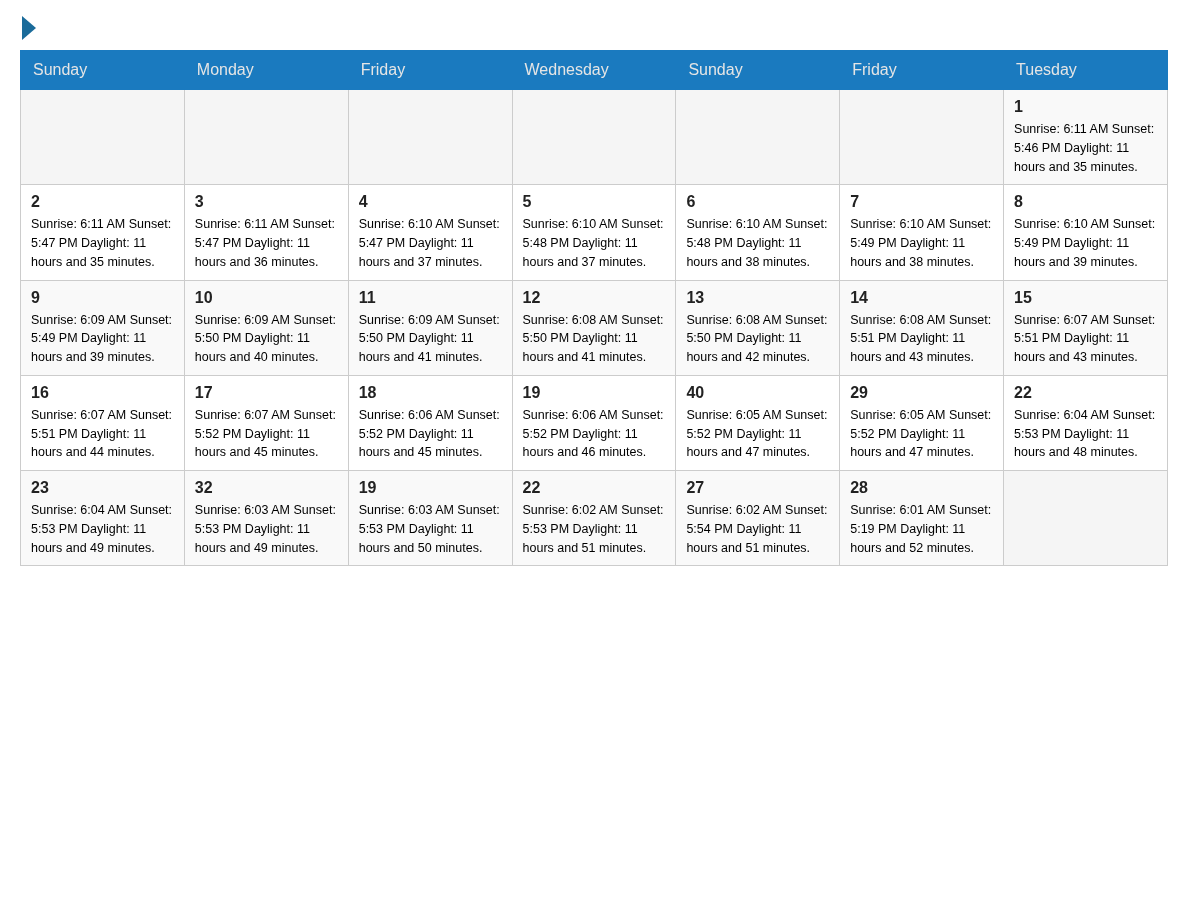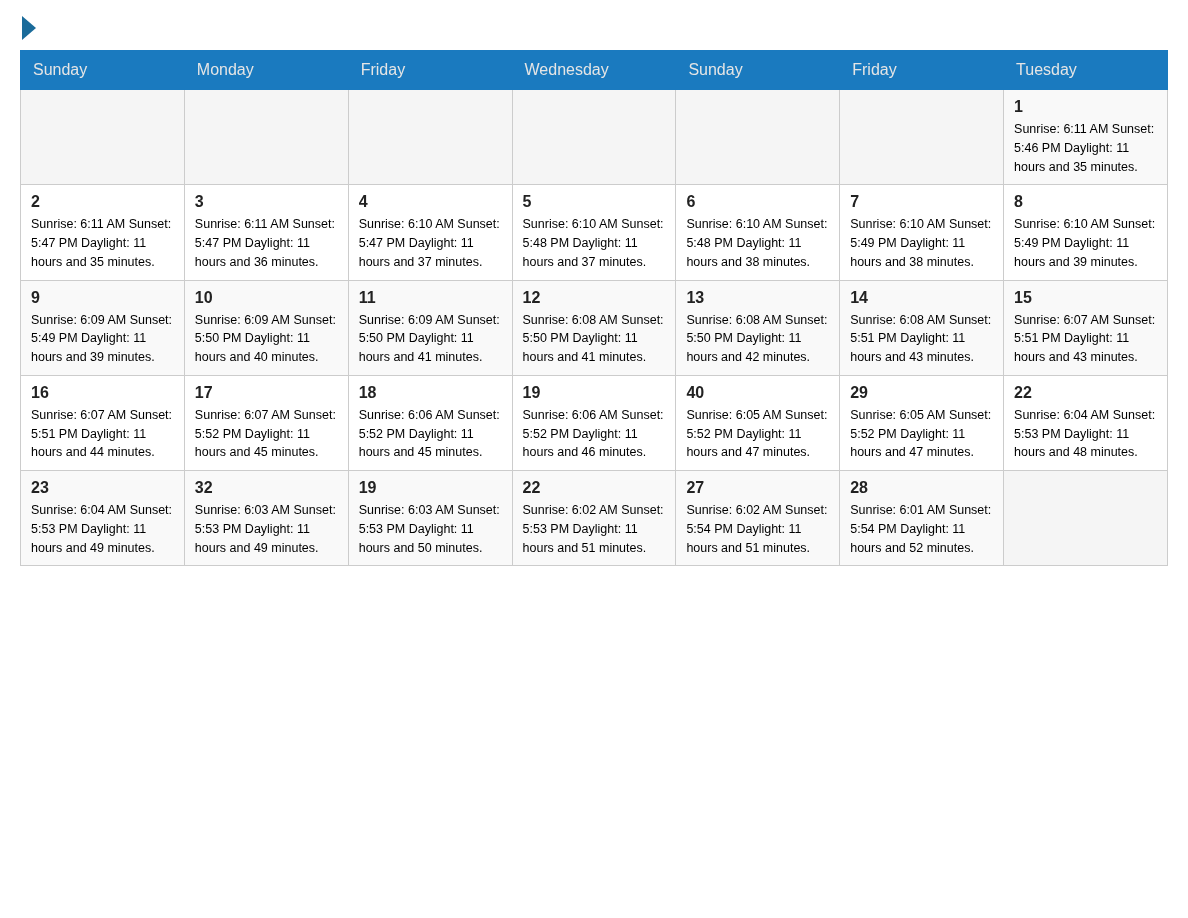--- a/index.html
+++ b/index.html
@@ -308,19 +308,19 @@
         </td>
         <td>
           <div class="day-number">27</div>
           <div class="day-info">Sunrise: 6:02 AM
 Sunset: 5:54 PM
 Daylight: 11 hours and 51 minutes.</div>
         </td>
         <td>
           <div class="day-number">28</div>
           <div class="day-info">Sunrise: 6:01 AM
-Sunset: 5:54 PM
+Sunset: 5:19 PM
 Daylight: 11 hours and 52 minutes.</div>
         </td>
         <td class="empty-cell"></td>
       </tr>
     </tbody>
 </table>
 
 </body></html>

